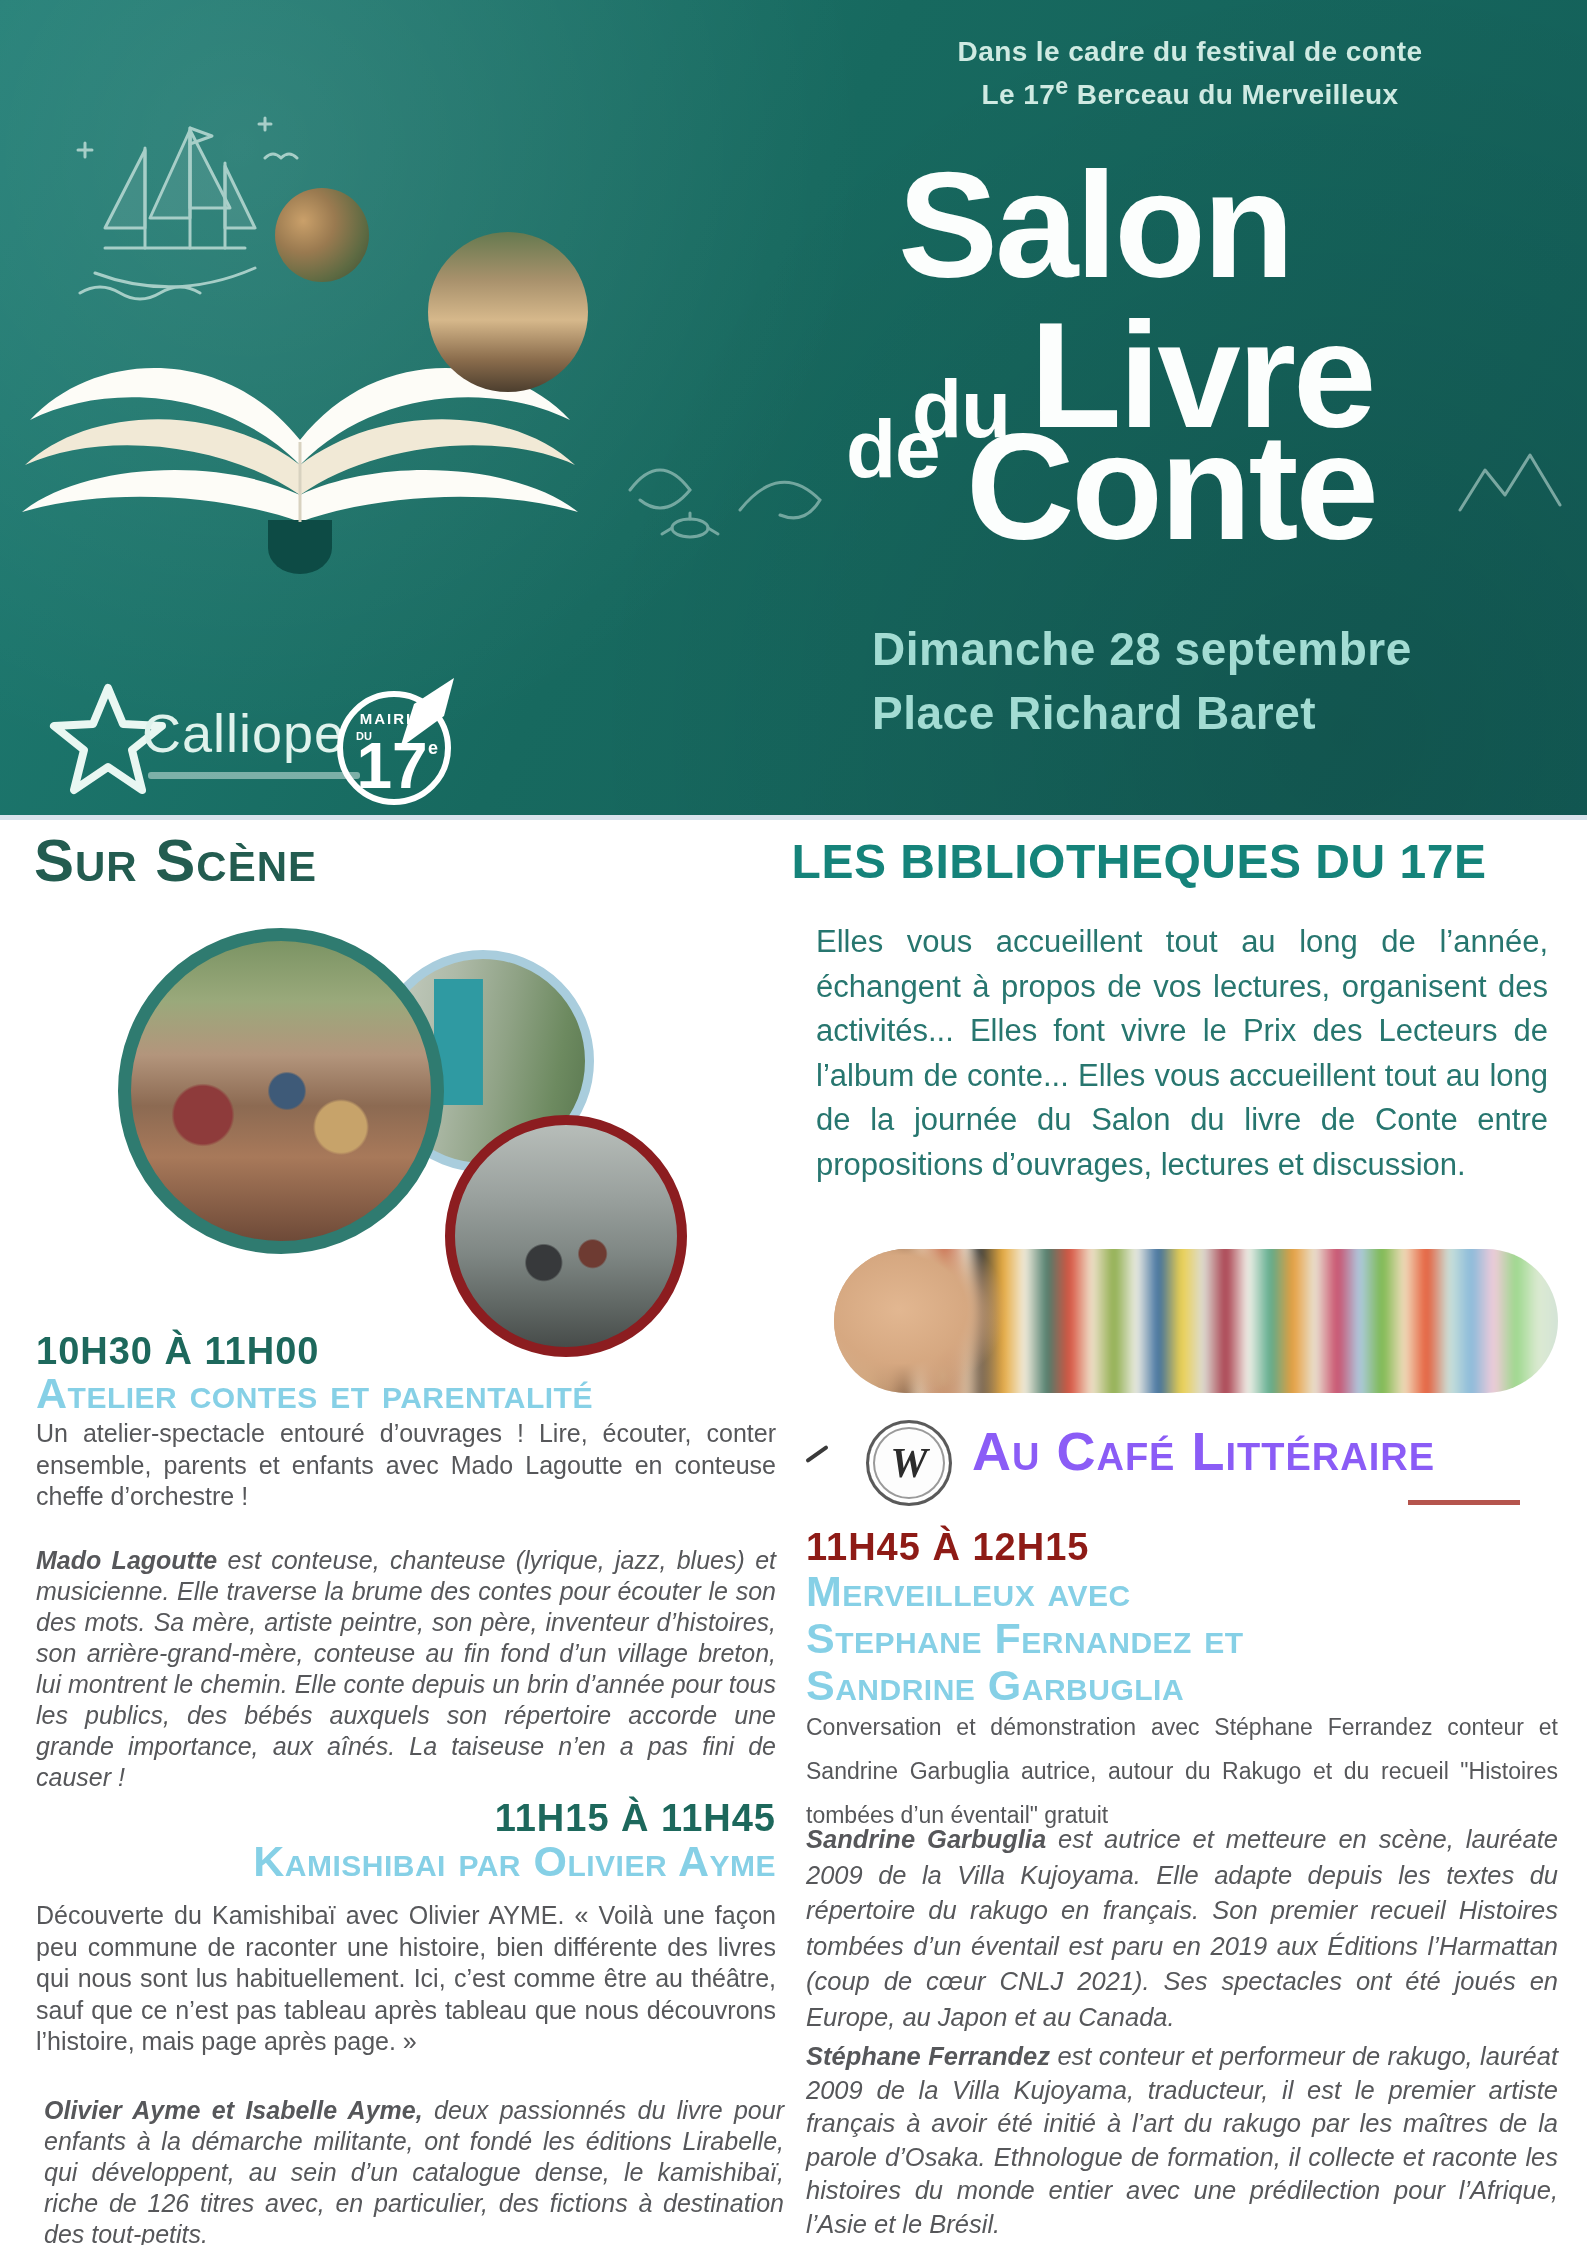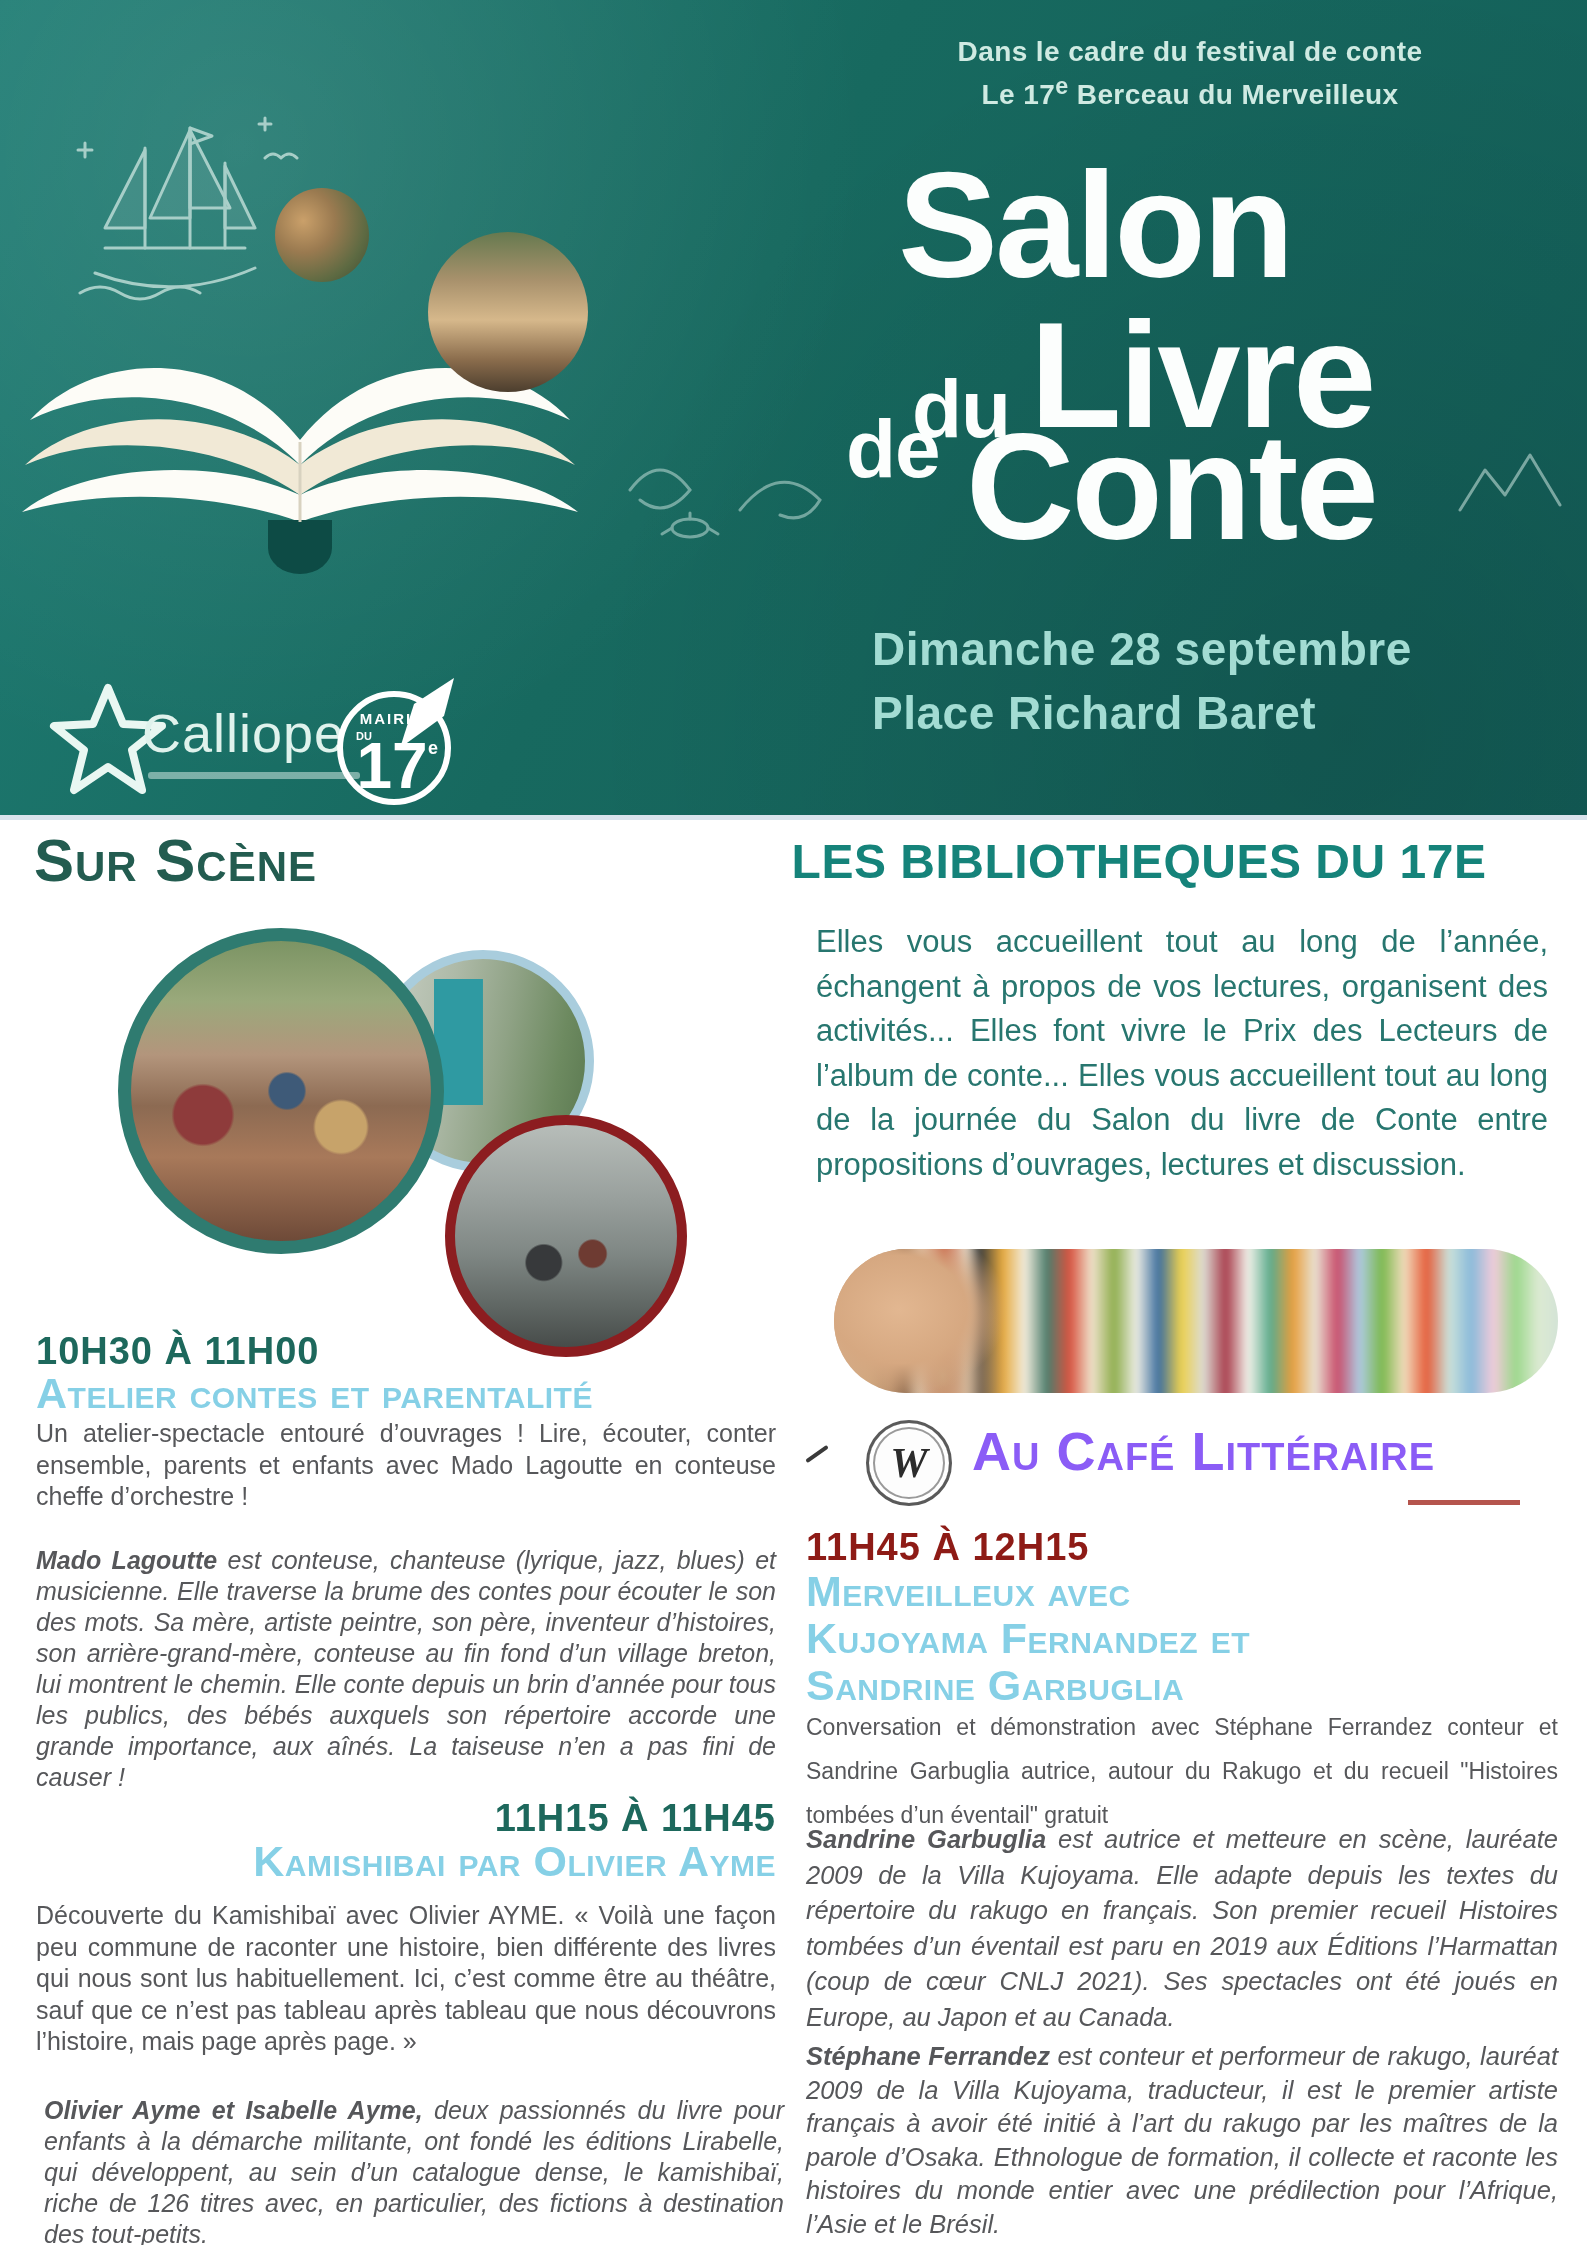--- a/index.html
+++ b/index.html
@@ -205,21 +205,21 @@
 
   <div class="ink-mark"></div>
   <div class="medallion">
     <span>W</span>
   </div>
   <div class="cafe-heading sc">Au Café Littéraire</div>
   <div class="cafe-underline"></div>
 
   <div class="time-red" style="left:806px;top:1526px;">11H45 À 12H15</div>
   <div class="ev-title sc" style="left:806px;top:1568px;">Merveilleux avec</div>
-  <div class="ev-title sc" style="left:806px;top:1615px;">Kujoyama Fernandez et</div>
+  <div class="ev-title sc" style="left:806px;top:1615px;">Stephane Fernandez et</div>
   <div class="ev-title sc" style="left:806px;top:1662px;">Sandrine Garbuglia</div>
 
   <p class="body-p r-body" style="left:806px;top:1705px;width:752px;margin:0;">Conversation et démonstration avec Stéphane Ferrandez conteur et Sandrine Garbuglia autrice, autour du Rakugo et du recueil "Histoires tombées d’un éventail" gratuit</p>
 
   <p class="body-p bio r-body" style="left:806px;top:1822px;width:752px;margin:0;line-height:35.5px;font-size:25.5px;"><b>Sandrine Garbuglia</b><span> est autrice et metteure en scène, lauréate 2009 de la Villa Kujoyama. Elle adapte depuis les textes du répertoire du rakugo en français. Son premier recueil Histoires tombées d’un éventail est paru en 2019 aux Éditions l’Harmattan (coup de cœur CNLJ 2021). Ses spectacles ont été joués en Europe, au Japon et au Canada.</span></p>
 
   <p class="body-p bio r-body" style="left:806px;top:2040px;width:752px;margin:0;line-height:33.5px;font-size:25.5px;"><b>Stéphane Ferrandez</b><span> est conteur et performeur de rakugo, lauréat 2009 de la Villa Kujoyama, traducteur, il est le premier artiste français à avoir été initié à l’art du rakugo par les maîtres de la parole d’Osaka. Ethnologue de formation, il collecte et raconte les histoires du monde entier avec une prédilection pour l’Afrique, l’Asie et le Brésil.</span></p>
 
 </div>
 

